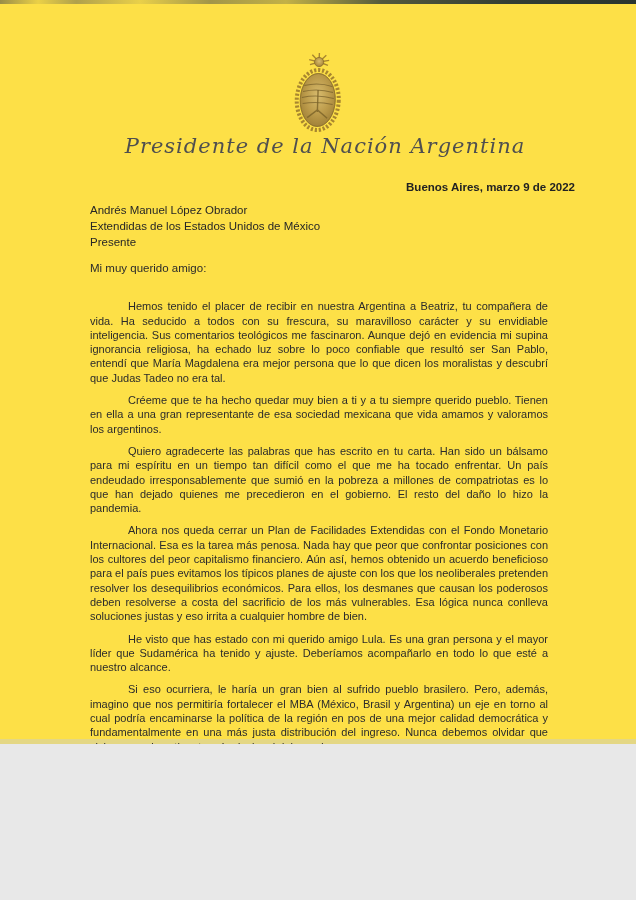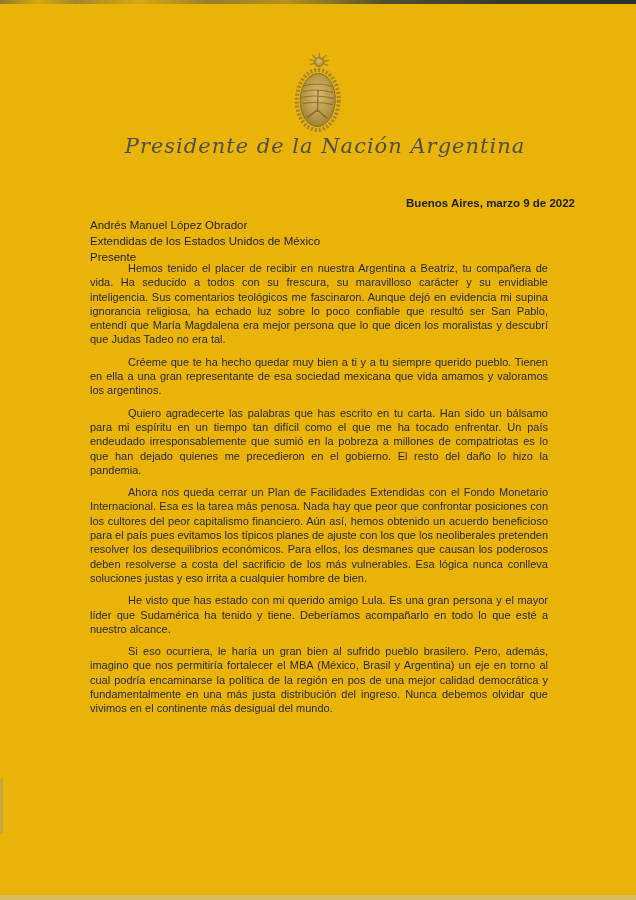--- a/index.html
+++ b/index.html
@@ -4,23 +4,23 @@
 <title>Carta</title>
 <style>
   html, body {
     margin: 0;
     padding: 0;
     background: #e8e8e8;
   }
   .page {
     position: relative;
     width: 636px;
-    height: 900px;
+    height: 744px;
     margin: 0 auto;
-    background: #eab308;
+    background: #fde047;
     overflow: hidden;
     font-family: "Liberation Sans", sans-serif;
     color: #2d2d2d;
   }
   
   .scan-edge-top {
     position: absolute;
     top: 0; left: 0;
     width: 636px; height: 4px;
     background: linear-gradient(90deg,
@@ -61,29 +61,29 @@
     text-align: center;
     font-family: "DejaVu Serif", serif;
     font-style: italic;
     font-size: 21px;
     letter-spacing: 1px;
     color: #4f4f4f;
     white-space: nowrap;
   }
   .date-line {
     position: absolute;
-    top: 197px;
+    top: 181px;
     right: 61px;
     font-size: 11.5px;
     font-weight: 600;
     color: #222;
   }
   .recipient {
     position: absolute;
-    top: 218px;
+    top: 203px;
     left: 90px;
     font-size: 11.5px;
     line-height: 15.8px;
     color: #262626;
   }
   .recipient .presente {
     text-underline-offset: 2px;
   }
   .content {
     position: absolute;
@@ -158,31 +158,32 @@
 
   <div class="date-line">Buenos Aires, marzo 9 de 2022</div>
 
   <div class="recipient">
     <div>Andrés Manuel López Obrador</div>
     <div>Extendidas de los Estados Unidos de México</div>
     <div class="presente">Presente</div>
   </div>
 
   <div class="content">
+    <p class="salutation">Mi muy querido amigo:</p>
     <div class="paragraphs">
 
         <p>Hemos tenido el placer de recibir en nuestra Argentina a Beatriz, tu compañera de vida. Ha seducido a todos con su frescura, su maravilloso carácter y su envidiable inteligencia. Sus comentarios teológicos me fascinaron. Aunque dejó en evidencia mi supina ignorancia religiosa, ha echado luz sobre lo poco confiable que resultó ser San Pablo, entendí que María Magdalena era mejor persona que lo que dicen los moralistas y descubrí que Judas Tadeo no era tal.</p>
 
 
         <p>Créeme que te ha hecho quedar muy bien a ti y a tu siempre querido pueblo. Tienen en ella a una gran representante de esa sociedad mexicana que vida amamos y valoramos los argentinos.</p>
 
         <p>Quiero agradecerte las palabras que has escrito en tu carta. Han sido un bálsamo para mi espíritu en un tiempo tan difícil como el que me ha tocado enfrentar. Un país endeudado irresponsablemente que sumió en la pobreza a millones de compatriotas es lo que han dejado quienes me precedieron en el gobierno. El resto del daño lo hizo la pandemia.</p>
 
 
         <p>Ahora nos queda cerrar un Plan de Facilidades Extendidas con el Fondo Monetario Internacional. Esa es la tarea más penosa. Nada hay que peor que confrontar posiciones con los cultores del peor capitalismo financiero. Aún así, hemos obtenido un acuerdo beneficioso para el país pues evitamos los típicos planes de ajuste con los que los neoliberales pretenden resolver los desequilibrios económicos. Para ellos, los desmanes que causan los poderosos deben resolverse a costa del sacrificio de los más vulnerables. Esa lógica nunca conlleva soluciones justas y eso irrita a cualquier hombre de bien.</p>
 
-        <p>He visto que has estado con mi querido amigo Lula. Es una gran persona y el mayor líder que Sudamérica ha tenido y tiene. Deberíamos acompañarlo en todo lo que esté a nuestro alcance.</p>
+        <p>He visto que has estado con mi querido amigo Lula. Es una gran persona y el mayor líder que Sudamérica ha tenido y ajuste. Deberíamos acompañarlo en todo lo que esté a nuestro alcance.</p>
 
         <p>Si eso ocurriera, le haría un gran bien al sufrido pueblo brasilero. Pero, además, imagino que nos permitiría fortalecer el MBA (México, Brasil y Argentina) un eje en torno al cual podría encaminarse la política de la región en pos de una mejor calidad democrática y fundamentalmente en una más justa distribución del ingreso. Nunca debemos olvidar que vivimos en el continente más desigual del mundo.</p>
       </div>
   </div>
 
 </div>
 
 </body></html>

